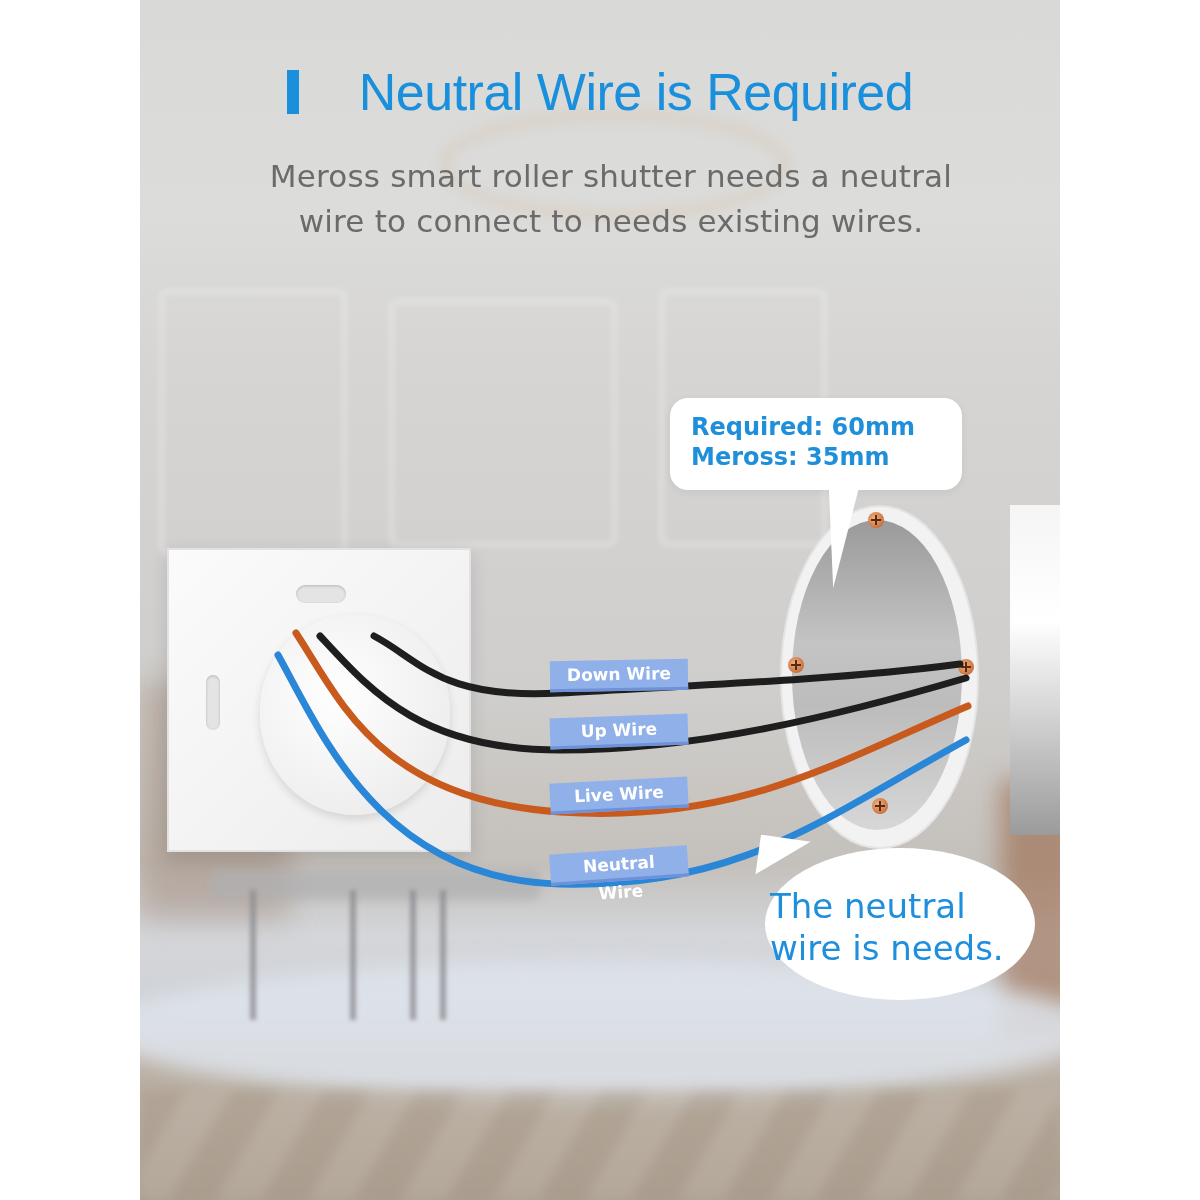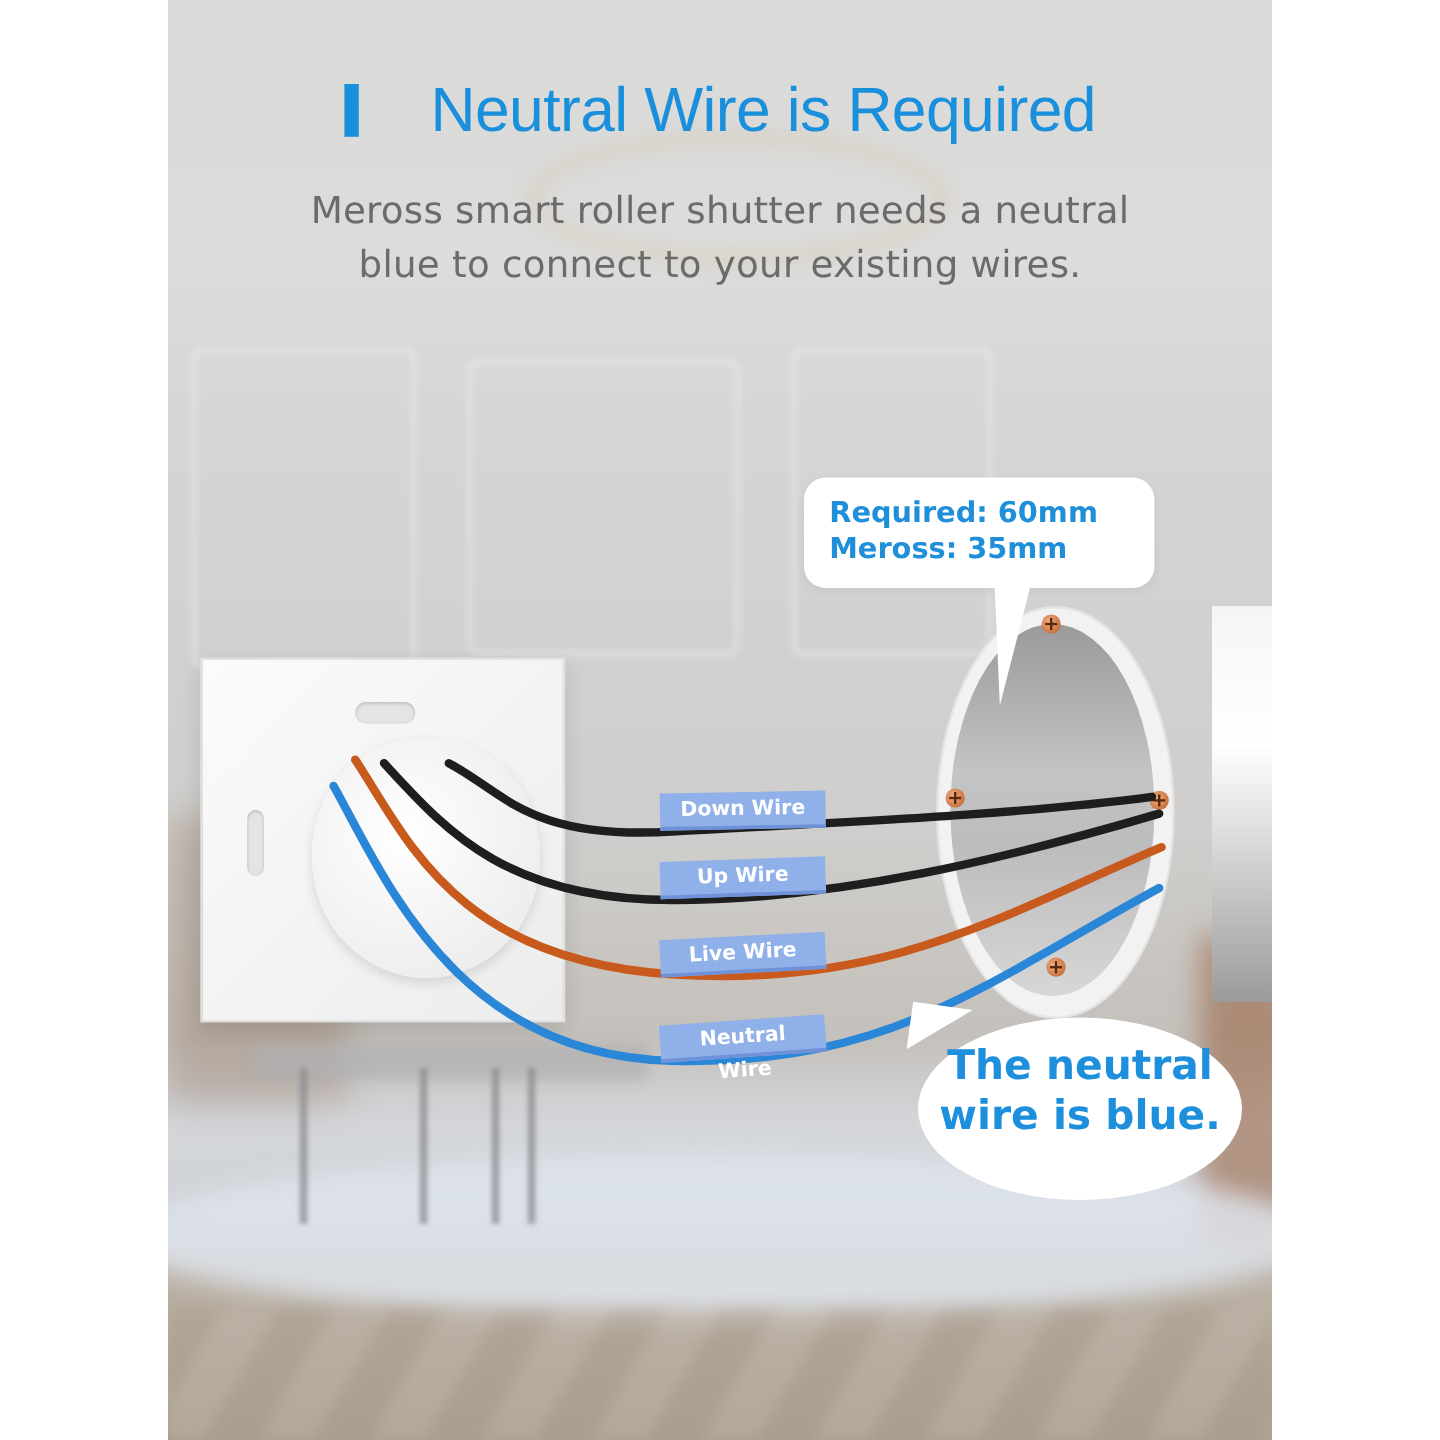--- a/index.html
+++ b/index.html
@@ -32,21 +32,21 @@
 
     
     .title-row { position: absolute; left: 0; top: 62px; width: 920px; text-align: center; }
     .title {
       display: inline-flex; align-items: center; gap: 60px;
       font-family: "Liberation Sans", sans-serif; font-weight: 500; font-size: 52px;
       color: #1a8fdc; letter-spacing: -0.5px;
     }
     .title-bar { display: inline-block; width: 12px; height: 44px; background: #1a8fdc; }
     .subtitle {
-      position: absolute; left: 0; top: 154px; width: 920px; text-align: center;
+      position: absolute; left: 11px; top: 154px; width: 920px; text-align: center;
       font-family: "DejaVu Sans", sans-serif; font-size: 31px; line-height: 45px;
       color: #6b6b6b; letter-spacing: 0.2px;
     }
 
     
     .plate { position: absolute; left: 27px; top: 548px; width: 300px; height: 300px;
       background: linear-gradient(135deg, #fbfbfb 0%, #ececec 100%);
       border: 2px solid #e2e2e2; box-shadow: 0 6px 18px rgba(0,0,0,0.12); }
     .module { position: absolute; left: 120px; top: 615px; width: 190px; height: 200px;
       background: radial-gradient(circle at 40% 40%, #ffffff 0%, #ececec 80%);
@@ -87,22 +87,22 @@
       transform: skewX(-10deg); }
     .callout-dim-text { position: absolute; left: 551px; top: 412px;
       font-family: "DejaVu Sans", sans-serif; font-weight: bold; font-size: 24px; line-height: 30px; color: #1f8fda; }
 
     .callout-neutral {
       position: absolute; left: 625px; top: 848px; width: 270px; height: 152px;
       background: #ffffff; border-radius: 50%;
     }
     .callout-neutral-tail { position: absolute; left: 618px; top: 838px; width: 0; height: 0;
       border-top: 40px solid #ffffff; border-right: 50px solid transparent; transform: rotate(8deg); }
-    .callout-neutral-text { position: absolute; left: 630px; top: 867px; width: 260px; text-align: center;
-      font-family: "DejaVu Sans", sans-serif; font-weight: bold; font-size: 34px; line-height: 42px; color: #1d8fdc; }
+    .callout-neutral-text { position: absolute; left: 630px; top: 885px; width: 260px; 
+      font-family: "DejaVu Sans", sans-serif; font-weight: normal; font-size: 34px; line-height: 42px; color: #1d8fdc; }
   </style>
 </head>
 <body>
 
 <div class="panel">
 
   <div class="bg-wall-panel" style="left:20px;top:290px;width:180px;height:260px;"></div>
   <div class="bg-wall-panel" style="left:250px;top:300px;width:220px;height:240px;"></div>
   <div class="bg-wall-panel" style="left:520px;top:290px;width:160px;height:250px;"></div>
   <div class="bg-chandelier"></div>
@@ -117,21 +117,21 @@
   <div class="bg-floor-stripes"></div>
 
   <div class="title-row">
     <div class="title">
       <span class="title-bar"></span>
       <span>Neutral Wire is Required</span>
     </div>
   </div>
   <div class="subtitle">
     <div>Meross smart roller shutter needs a neutral</div>
-    <div>blue to connect to your existing wires.</div>
+    <div>wire to connect to needs existing wires.</div>
   </div>
 
   <div class="plate"></div>
   <div class="slot" style="left:156px;top:585px;width:50px;height:18px;"></div>
   <div class="slot" style="left:66px;top:675px;width:14px;height:55px;"></div>
   <div class="module"></div>
 
   <div class="pipe-body"></div>
   <div class="pipe-ring"></div>
   <div class="pipe-inner"></div>
@@ -156,15 +156,15 @@
   <div class="callout-dim-tail"></div>
   <div class="callout-dim-text">
     <div>Required: 60mm</div>
     <div>Meross: 35mm</div>
   </div>
 
   <div class="callout-neutral-tail"></div>
   <div class="callout-neutral"></div>
   <div class="callout-neutral-text">
     <div>The neutral</div>
-    <div>wire is blue.</div>
+    <div>wire is needs.</div>
   </div>
 </div>
 
 </body></html>

